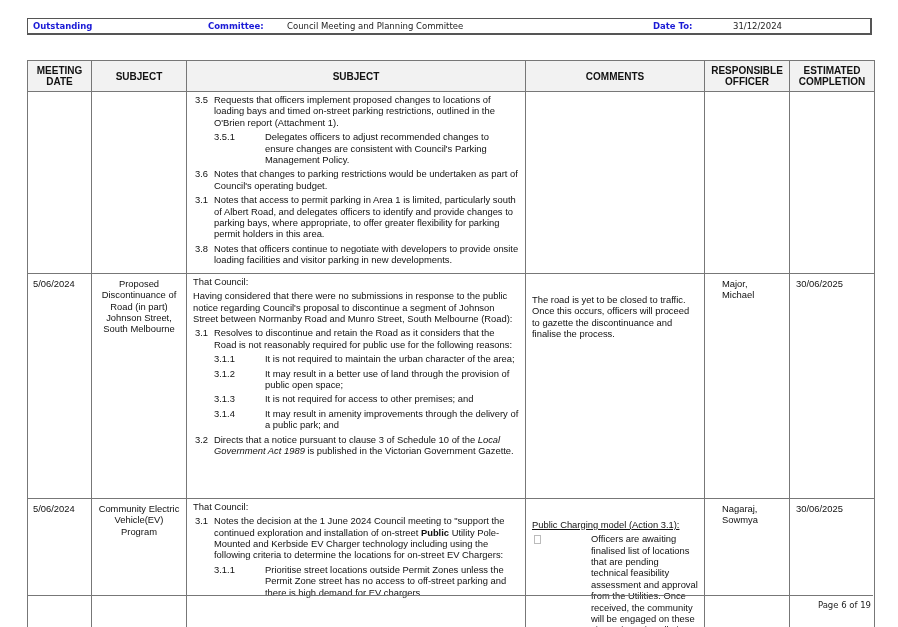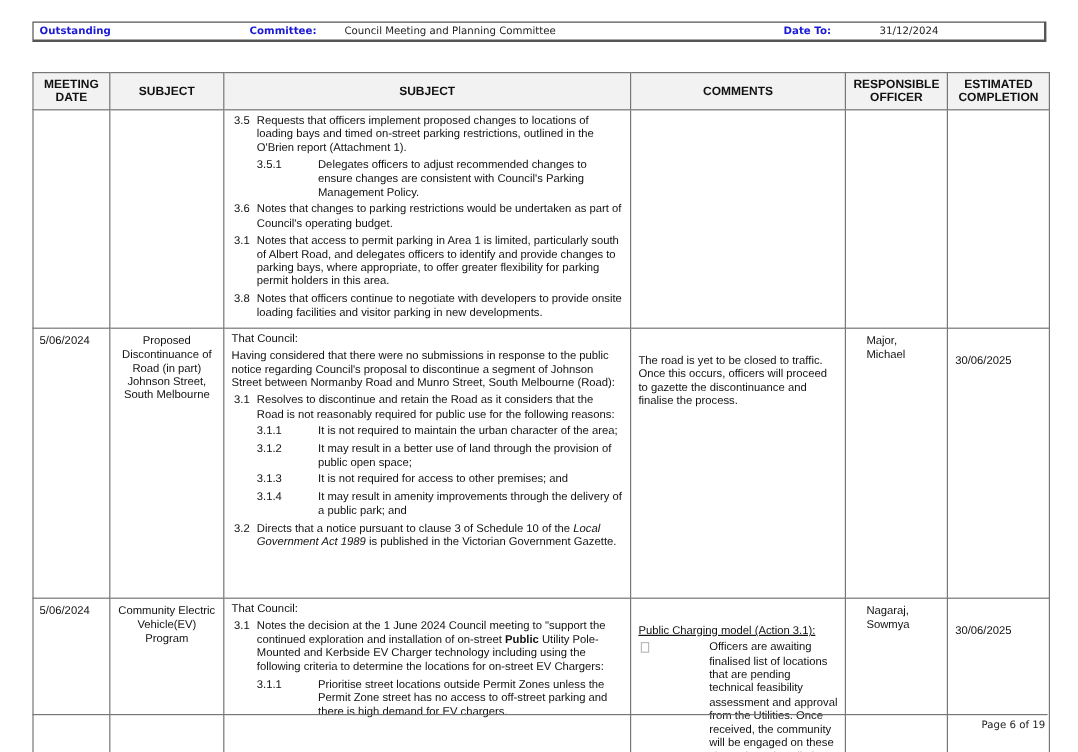--- a/index.html
+++ b/index.html
@@ -20,21 +20,21 @@
   table.actions { position: absolute; left: 27px; top: 60px; width: 847px;
                   border-collapse: collapse; table-layout: fixed; font-size: 9.4px; line-height: 11.4px; }
   table.actions th, table.actions td { border: 1px solid #777; vertical-align: top; }
   table.actions th { background: #f2f2f2; font-weight: bold; font-size: 10px; line-height: 11px;
                      text-align: center; vertical-align: middle; height: 30px; padding: 0 2px; }
   td.date { padding: 4px 5px; }
   td.subject { text-align: center; padding: 4px 4px; }
   td.motion { padding: 2px 6px 4px 6px; }
   td.comments { padding: 20px 6px; }
   td.officer { padding: 4px 17px; }
-  td.completion { padding: 20px 6px; }
+  td.completion { padding: 4px 6px; }
 
   .mline { margin: 0 0 3px 0; }
   .item { display: flex; margin: 0 0 3px 0; }
   .item .num { flex: 0 0 auto; }
   .lvl1 { padding-left: 2px; }
   .lvl1 .num { width: 19px; }
   .lvl2 { padding-left: 21px; gap: 20px; }
   .lvl2 .num { width: 31px; }
   .item .txt { flex: 1 1 auto; }
   .underline { text-decoration: underline; }

